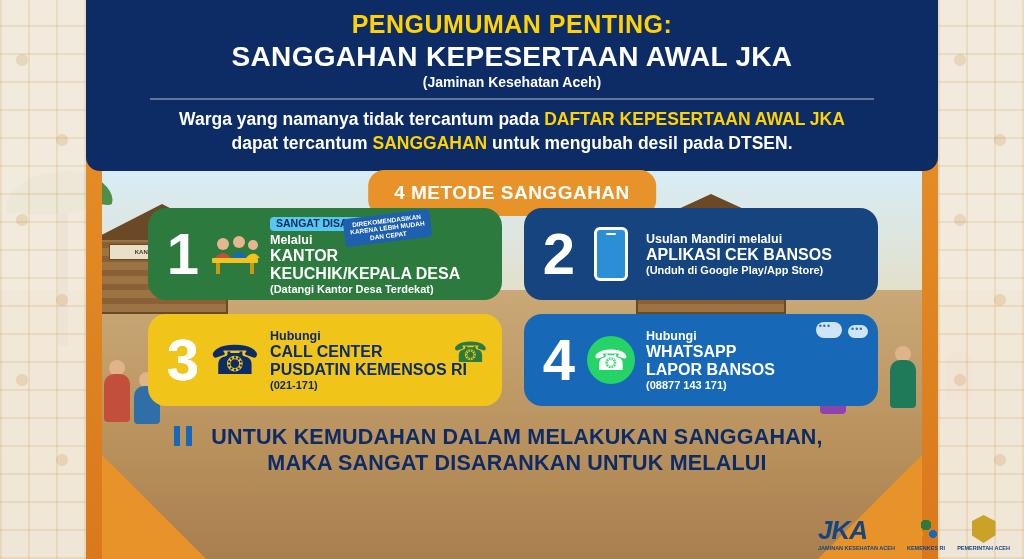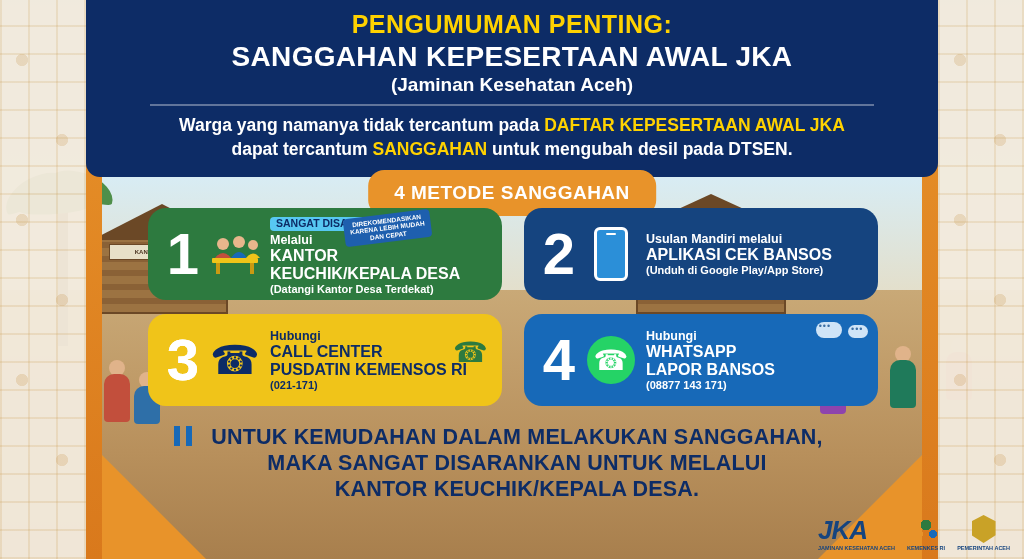--- a/index.html
+++ b/index.html
@@ -159,21 +159,21 @@
   .header .line2 {
     color: #ffffff;
     font-size: 28px;
     font-weight: bold;
     letter-spacing: 0.3px;
     margin-top: 2px;
     text-transform: uppercase;
   }
   .header .line3 {
     color: #ffffff;
-    font-size: 19px;
+    font-size: 14px;
     font-weight: bold;
     margin-top: 1px;
   }
   .header .rule {
     height: 2px;
     background: rgba(255,255,255,0.35);
     margin: 8px 40px 8px;
   }
   .header .sub {
     color: #ffffff;
@@ -543,21 +543,20 @@
         <span class="bubble s2"></span>
       </div>
     </div>
 
   </div>
 
   <div class="footer-msg">
     <div class="quote-mark"></div>
     <div class="fm-line">UNTUK KEMUDAHAN DALAM MELAKUKAN SANGGAHAN,</div>
     <div class="fm-line">MAKA SANGAT DISARANKAN UNTUK MELALUI</div>
-    <div class="fm-line">KANTOR KEUCHIK/KEPALA DESA.</div>
   </div>
 
   <div class="logos">
     <div class="logo">
       <div class="mark">JKA</div>
       <div class="cap">JAMINAN KESEHATAN ACEH</div>
     </div>
     <div class="logo">
       <div class="leaf"></div>
       <div class="cap">KEMENKES RI</div>

